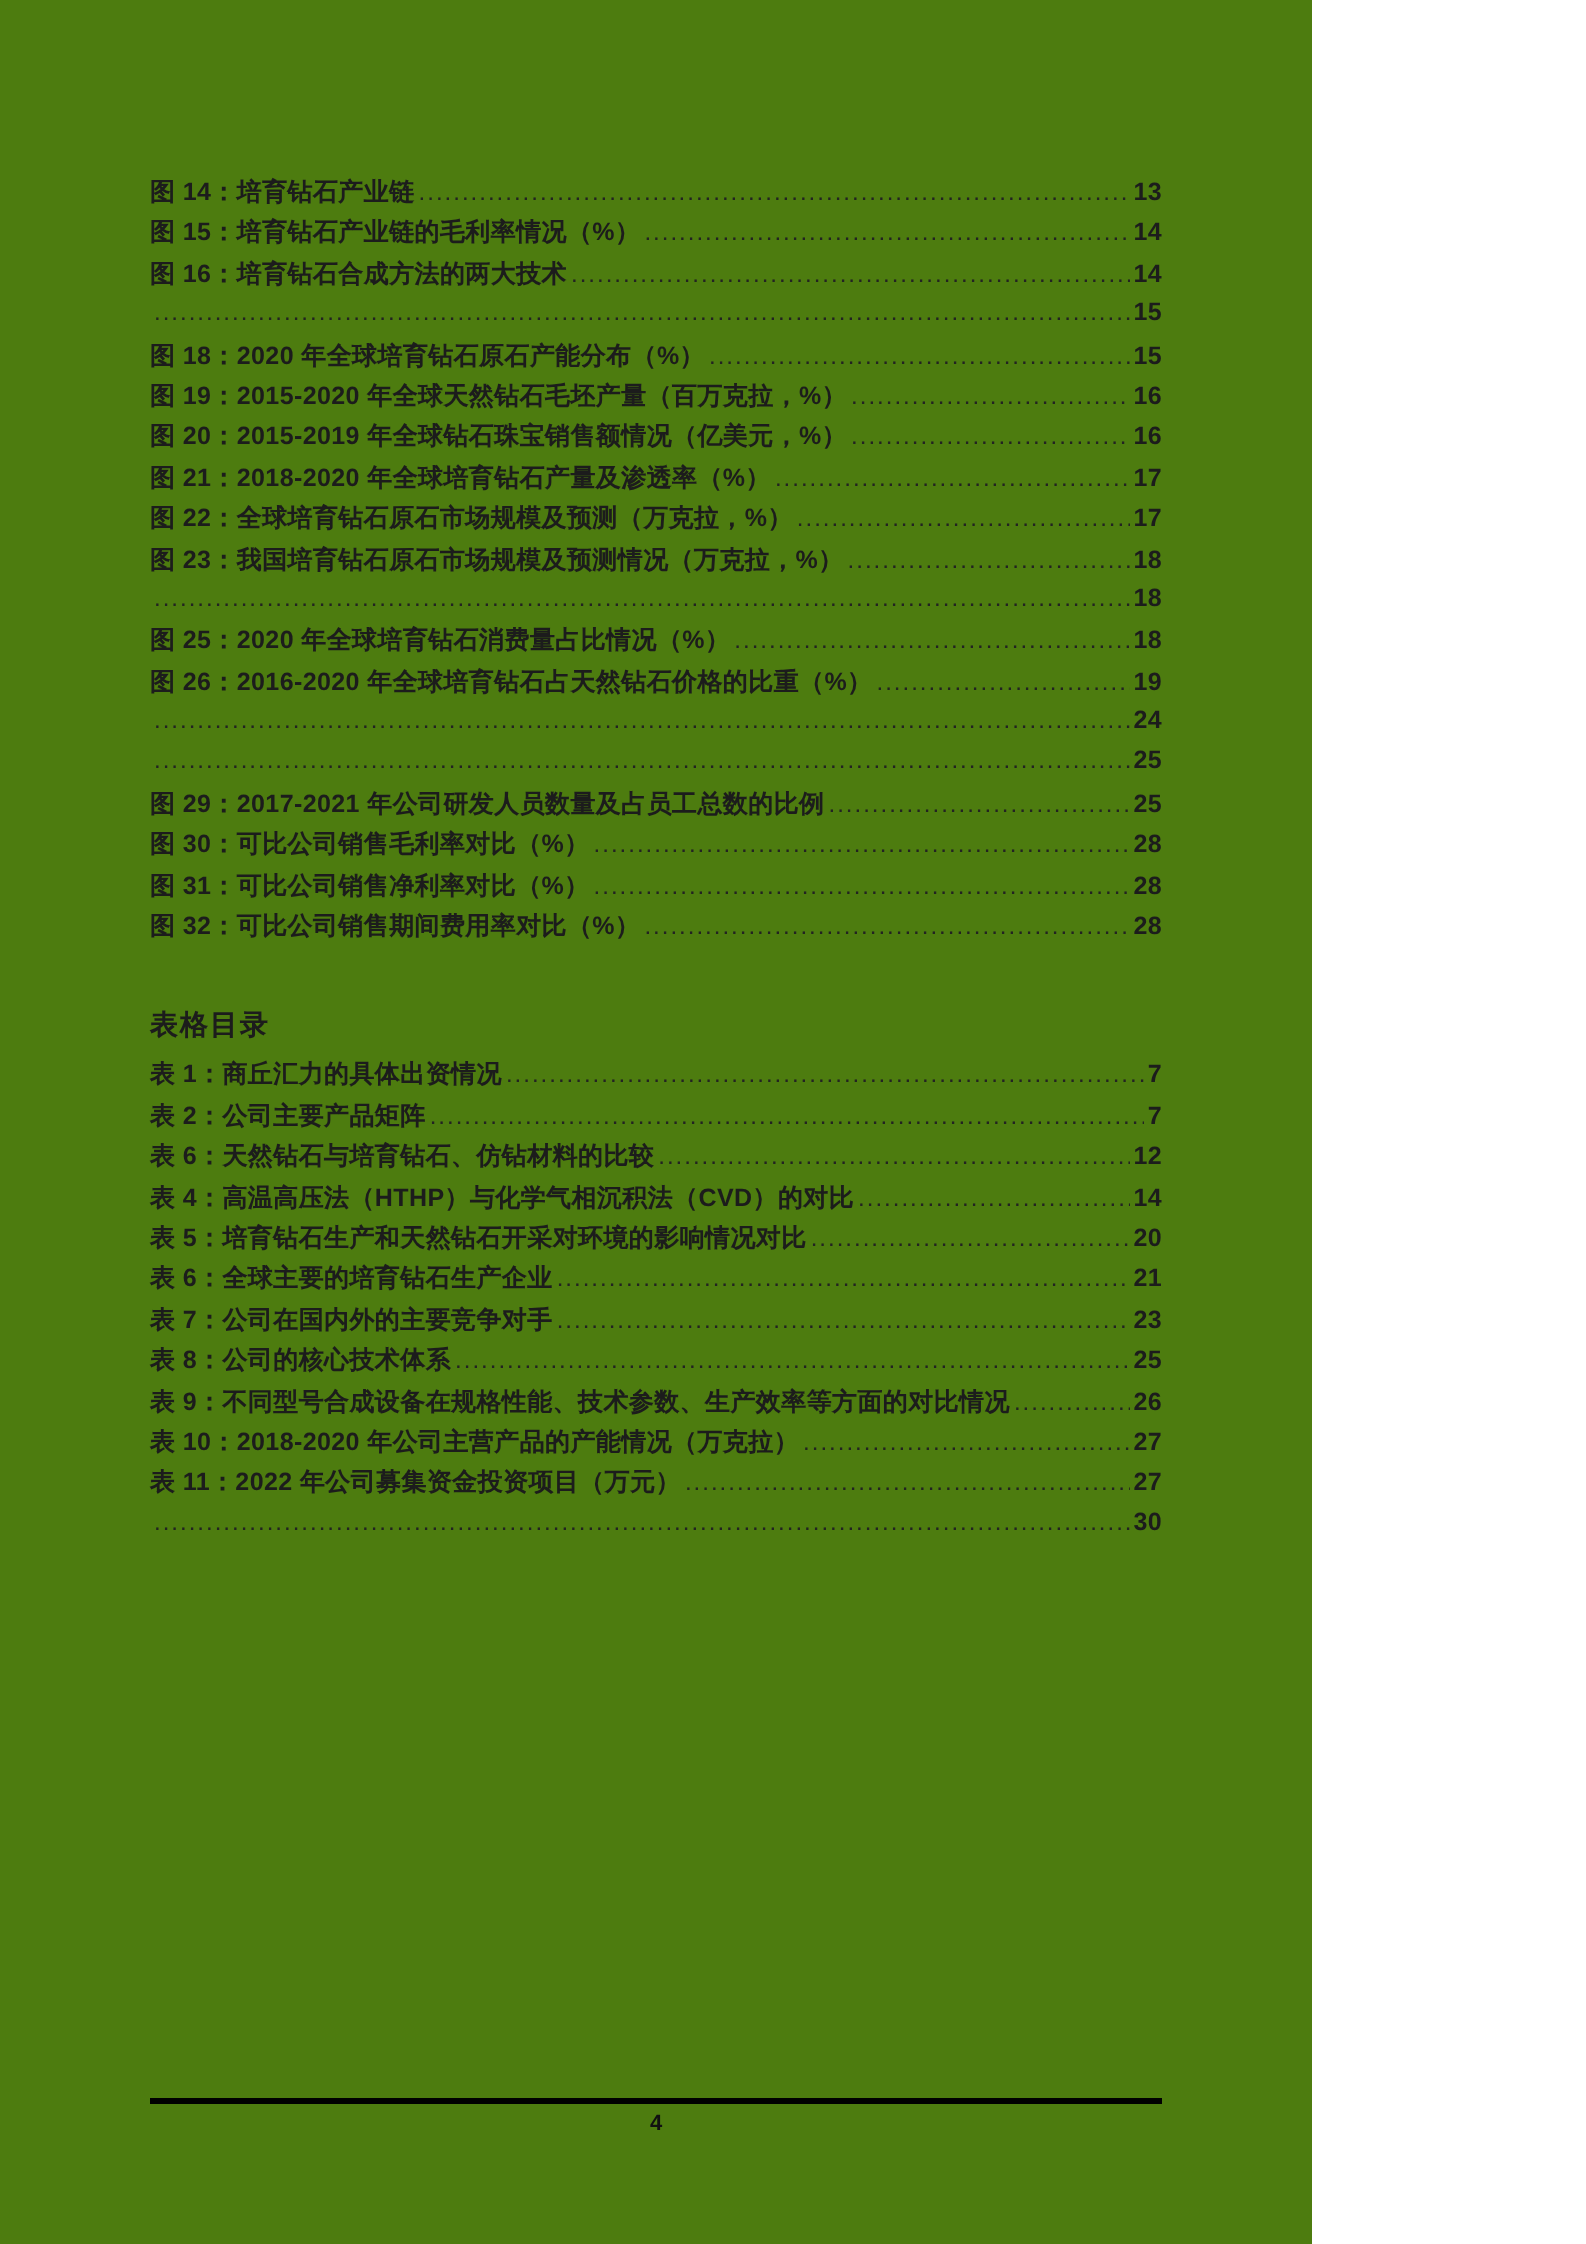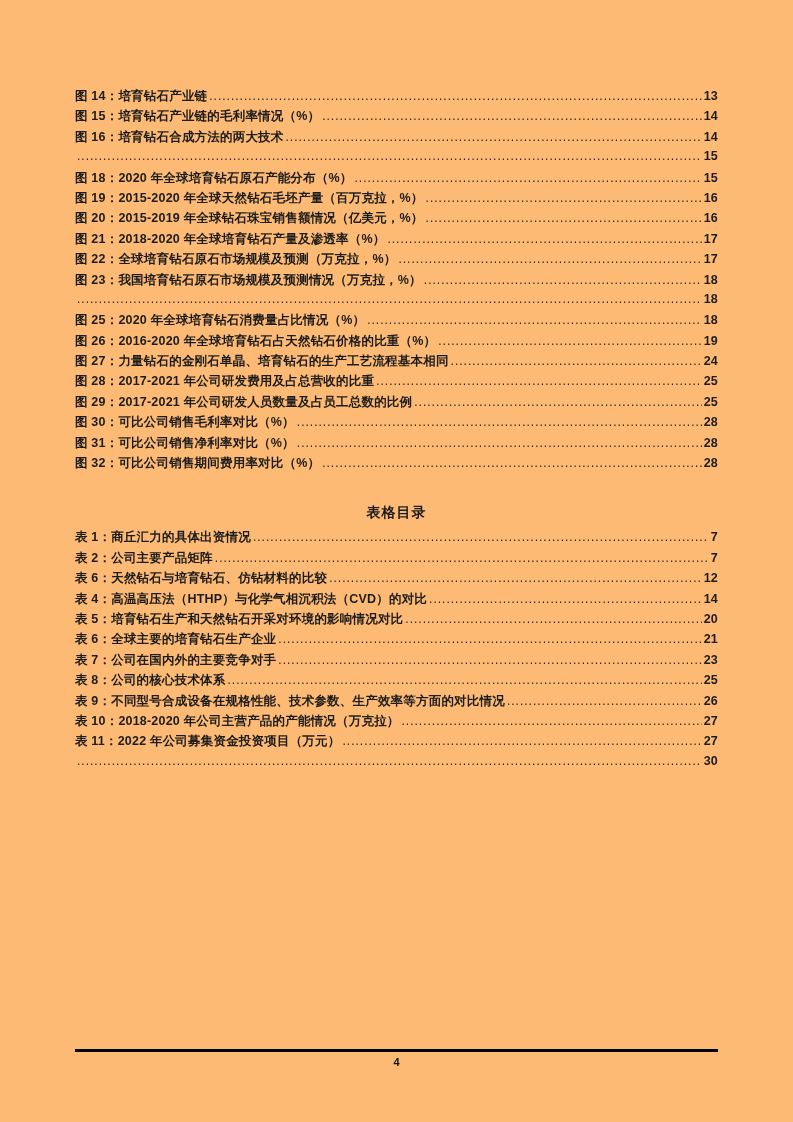--- a/index.html
+++ b/index.html
@@ -9,23 +9,23 @@
   body {
     width: 793px;
     height: 1122px;
     font-family: "Liberation Sans", sans-serif;
     color: #1c1c1c;
     position: relative;
     overflow: hidden;
   }
   .page {
     position: relative;
-    width: 793px;
+    width: 656px;
     height: 1122px;
-    background: #fdba74;
+    background: #4d7c0f;
   }
   .toc-content {
     position: absolute;
     left: 75px;
     right: 75px;
     top: 88px;
   }
   .toc-row {
     display: flex;
     align-items: baseline;
@@ -52,21 +52,20 @@
     content: "..........................................................................................................................................................................................................................";
   }
   .toc-page {
     flex: 0 0 auto;
     white-space: nowrap;
     font-weight: 700;
   }
   .tables-heading {
     margin-top: 29px;
     margin-bottom: 7px;
-    text-align: center;
     font-size: 14px;
     font-weight: 700;
     letter-spacing: 1px;
   }
   .footer-rule {
     position: absolute;
     left: 75px;
     right: 75px;
     top: 1049px;
     height: 3.2px;
@@ -163,27 +162,25 @@
             <span class="toc-page">18</span>
           </div>
 
           <div class="toc-row">
             <span class="toc-label">图 26：2016-2020 年全球培育钻石占天然钻石价格的比重（%）</span>
             <span class="toc-dots"></span>
             <span class="toc-page">19</span>
           </div>
 
           <div class="toc-row">
-            <span class="toc-label">图 27：力量钻石的金刚石单晶、培育钻石的生产工艺流程基本相同</span>
             <span class="toc-dots"></span>
             <span class="toc-page">24</span>
           </div>
 
           <div class="toc-row">
-            <span class="toc-label">图 28：2017-2021 年公司研发费用及占总营收的比重</span>
             <span class="toc-dots"></span>
             <span class="toc-page">25</span>
           </div>
 
           <div class="toc-row">
             <span class="toc-label">图 29：2017-2021 年公司研发人员数量及占员工总数的比例</span>
             <span class="toc-dots"></span>
             <span class="toc-page">25</span>
           </div>
 

